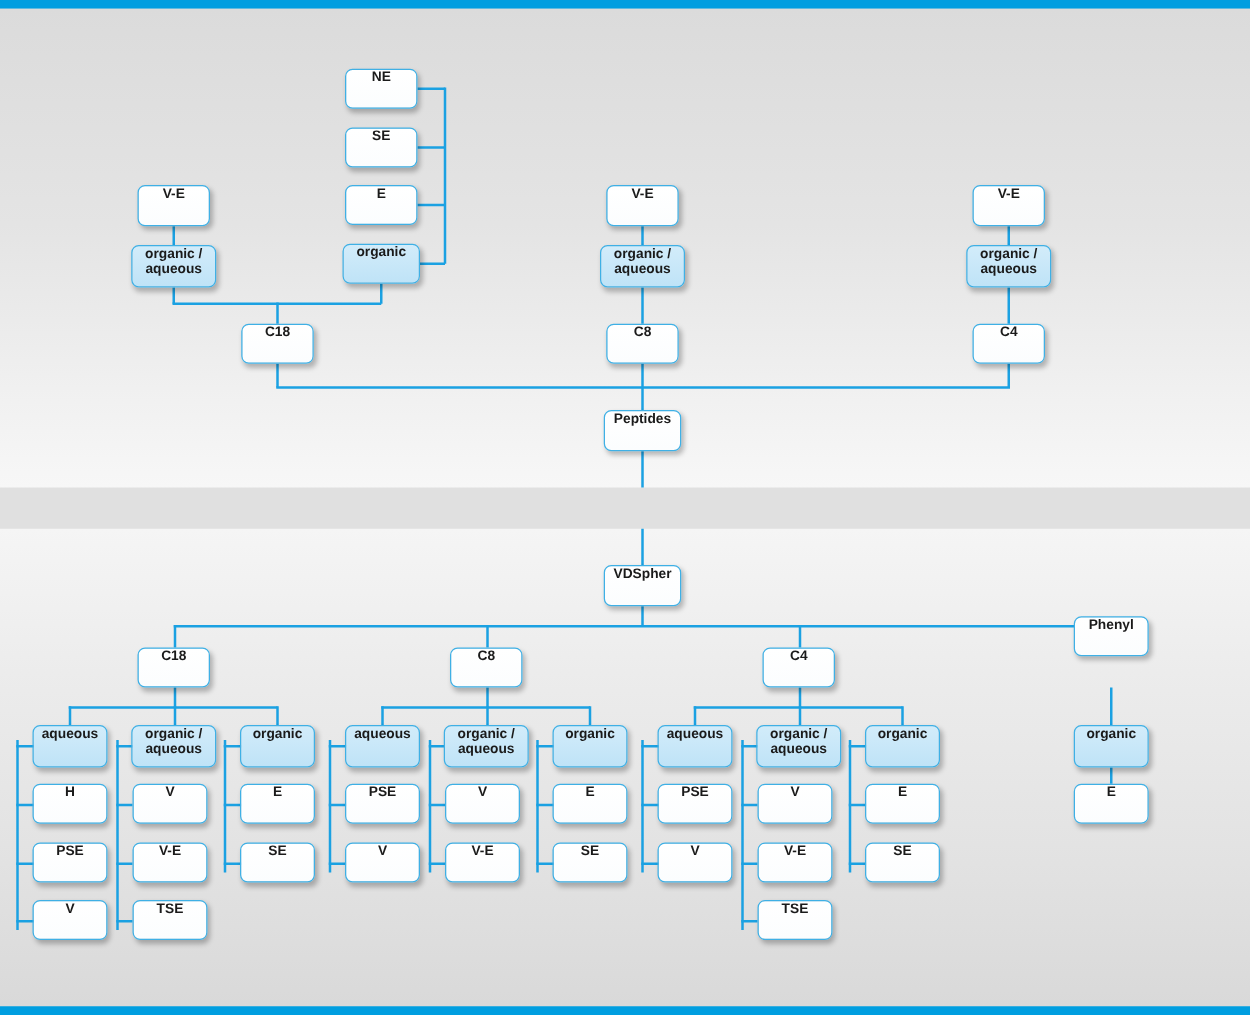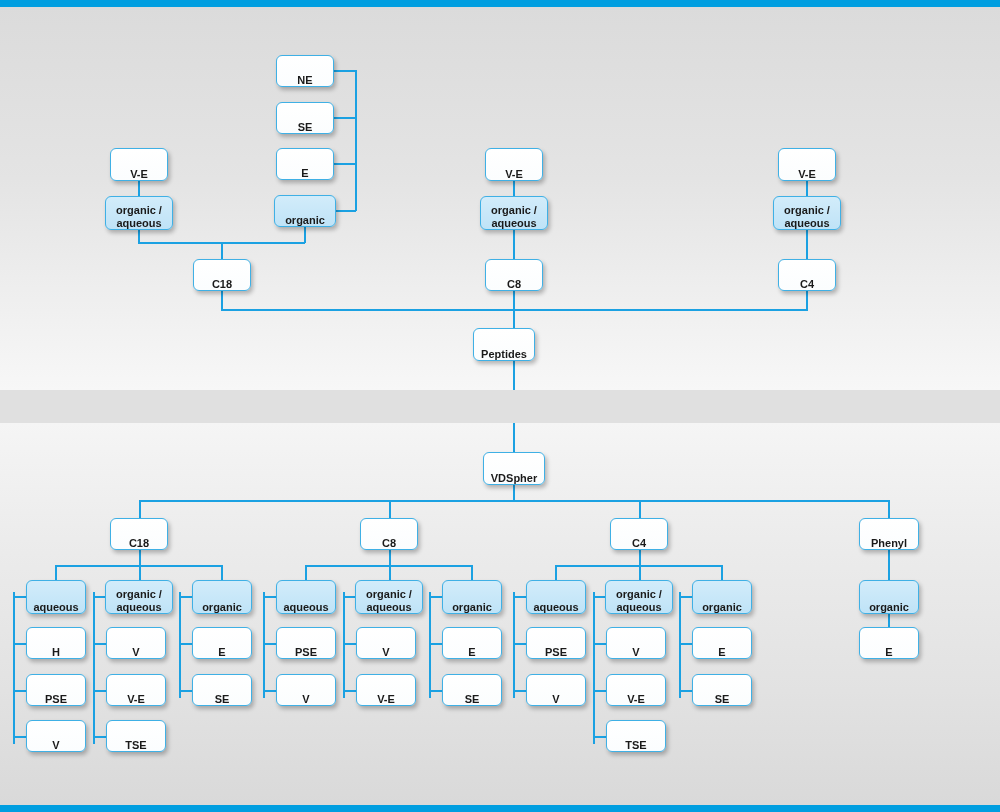--- a/index.html
+++ b/index.html
@@ -31,21 +31,21 @@
   .lnh{height:1.6px;}
   .lnv{width:1.6px;}
 
   
   .node{
     position:absolute;
     box-sizing:border-box;
     border:1.3px solid #3fb0e5;
     border-radius:6px;
     background:#ffffff;
-    display:flex;align-items:flex-end;justify-content:center;
+    display:flex;align-items:flex-start;justify-content:center;
     text-align:center;
     font-size:11px;font-weight:bold;color:#1a1a1a;
     line-height:1.12;
     box-shadow:2px 3px 4px rgba(0,0,0,.26);
     z-index:3;
   }
   .node.blue{
     background:linear-gradient(to bottom,#d2ecfa 0%,#bfe3f7 100%);
   }
   .node.white{
@@ -131,21 +131,21 @@
   <div class="ln lnv" style="left:806px;top:230px;height:29px;"></div>
   <div class="node white" style="left:778px;top:259px;width:58px;height:32px;">
     <span class="lbl">C4</span>
   </div>
 
   <div class="ln lnv" style="left:221px;top:291px;height:19px;"></div>
   <div class="ln lnv" style="left:513px;top:291px;height:37px;"></div>
   <div class="ln lnv" style="left:806px;top:291px;height:19px;"></div>
   <div class="ln lnh" style="left:221px;top:309px;width:587px;"></div>
 
-  <div class="node white" style="left:473px;top:328px;width:62px;height:33px;">
+  <div class="node white" style="left:483px;top:328px;width:62px;height:33px;">
     <span class="lbl">Peptides</span>
   </div>
   <div class="ln lnv" style="left:513px;top:361px;height:29px;"></div>
 
 
   <div class="ln lnv" style="left:513px;top:423px;height:29px;"></div>
   <div class="node white" style="left:483px;top:452px;width:62px;height:33px;">
     <span class="lbl">VDSpher</span>
   </div>
   <div class="ln lnv" style="left:513px;top:485px;height:16px;"></div>
@@ -325,21 +325,21 @@
   <div class="node white" style="left:692px;top:627px;width:60px;height:32px;">
       <span class="lbl">E</span>
     </div>
   <div class="ln lnh" style="left:679px;top:643px;width:14px;"></div>
   <div class="node white" style="left:692px;top:674px;width:60px;height:32px;">
       <span class="lbl">SE</span>
     </div>
   <div class="ln lnh" style="left:679px;top:690px;width:14px;"></div>
 
   <div class="ln lnv" style="left:888px;top:500px;height:18px;"></div>
-  <div class="node white" style="left:859px;top:518px;width:60px;height:32px;">
+  <div class="node white" style="left:859px;top:493px;width:60px;height:32px;">
     <span class="lbl">Phenyl</span>
   </div>
   <div class="ln lnv" style="left:888px;top:550px;height:30px;"></div>
   <div class="node blue" style="left:859px;top:580px;width:60px;height:34px;">
     <span class="lbl">organic</span>
   </div>
   <div class="ln lnv" style="left:888px;top:614px;height:13px;"></div>
   <div class="node white" style="left:859px;top:627px;width:60px;height:32px;">
       <span class="lbl">E</span>
     </div>

